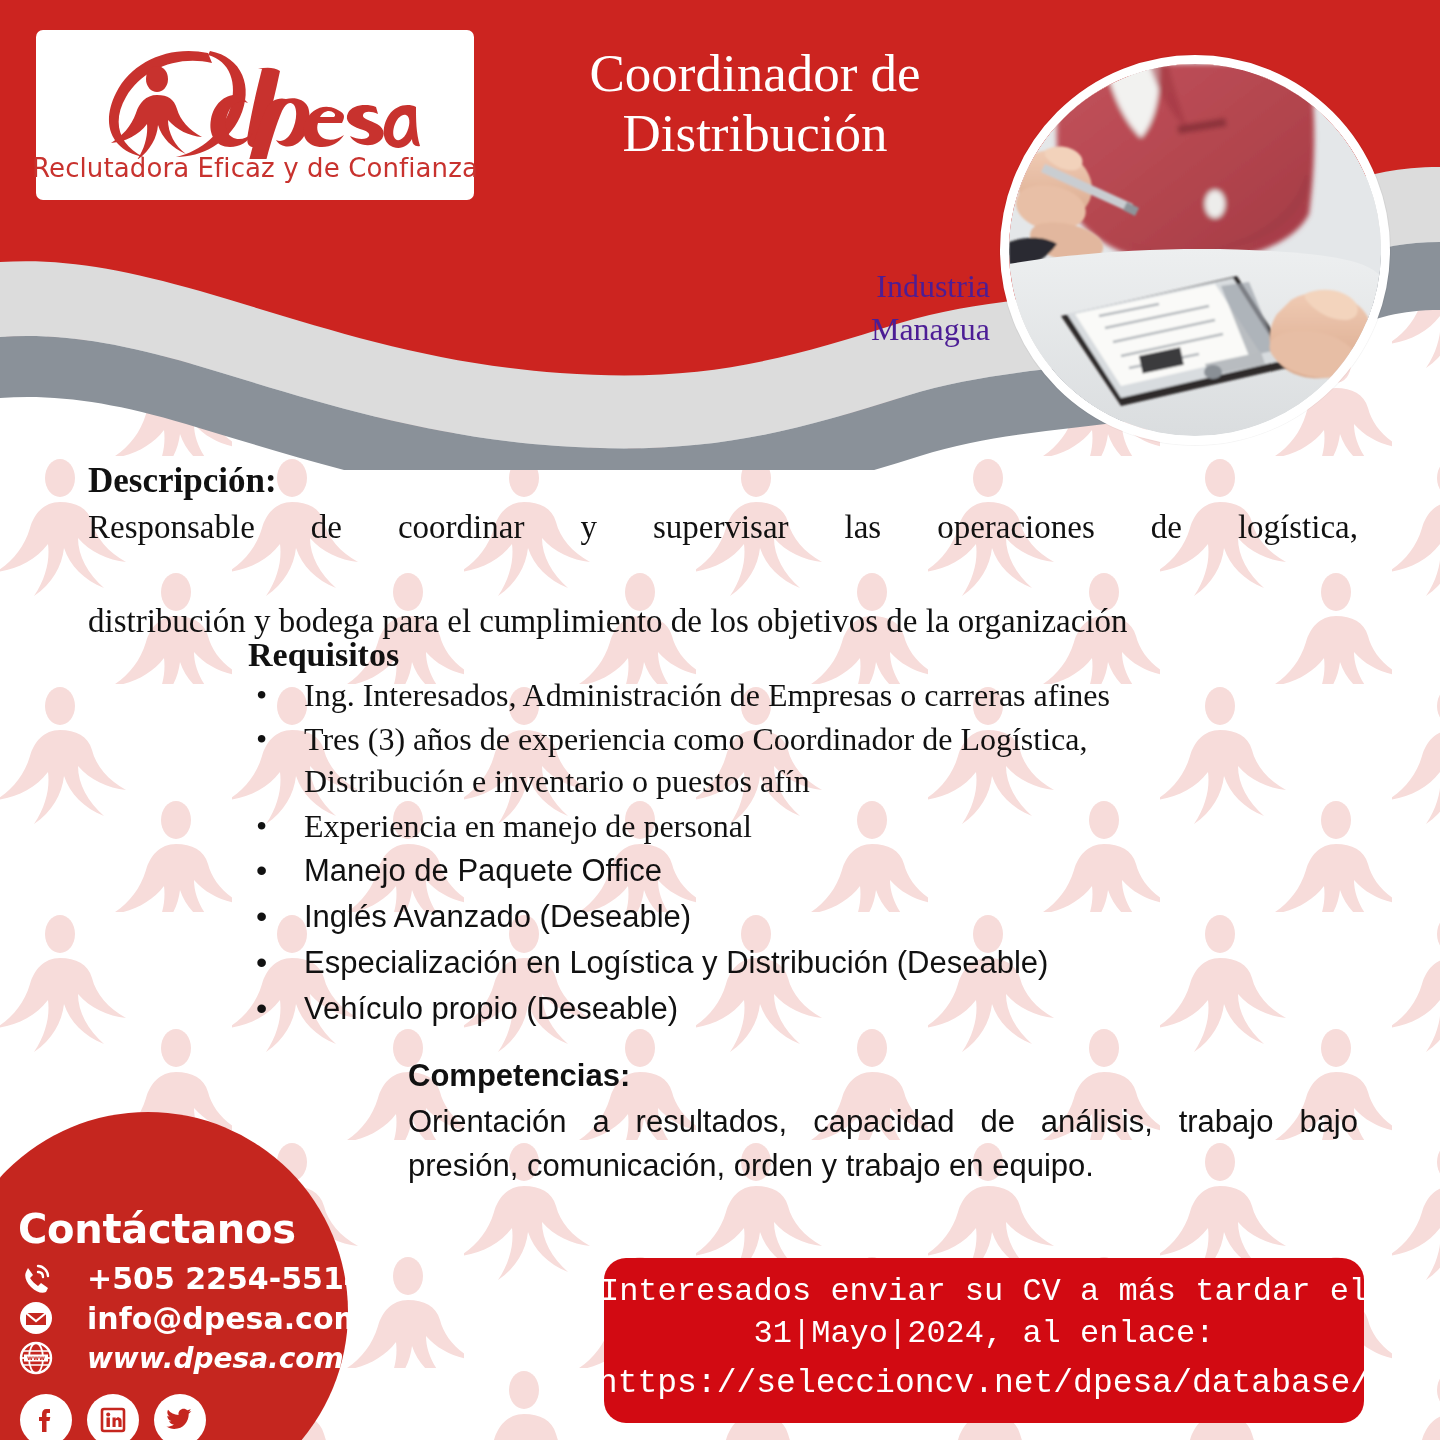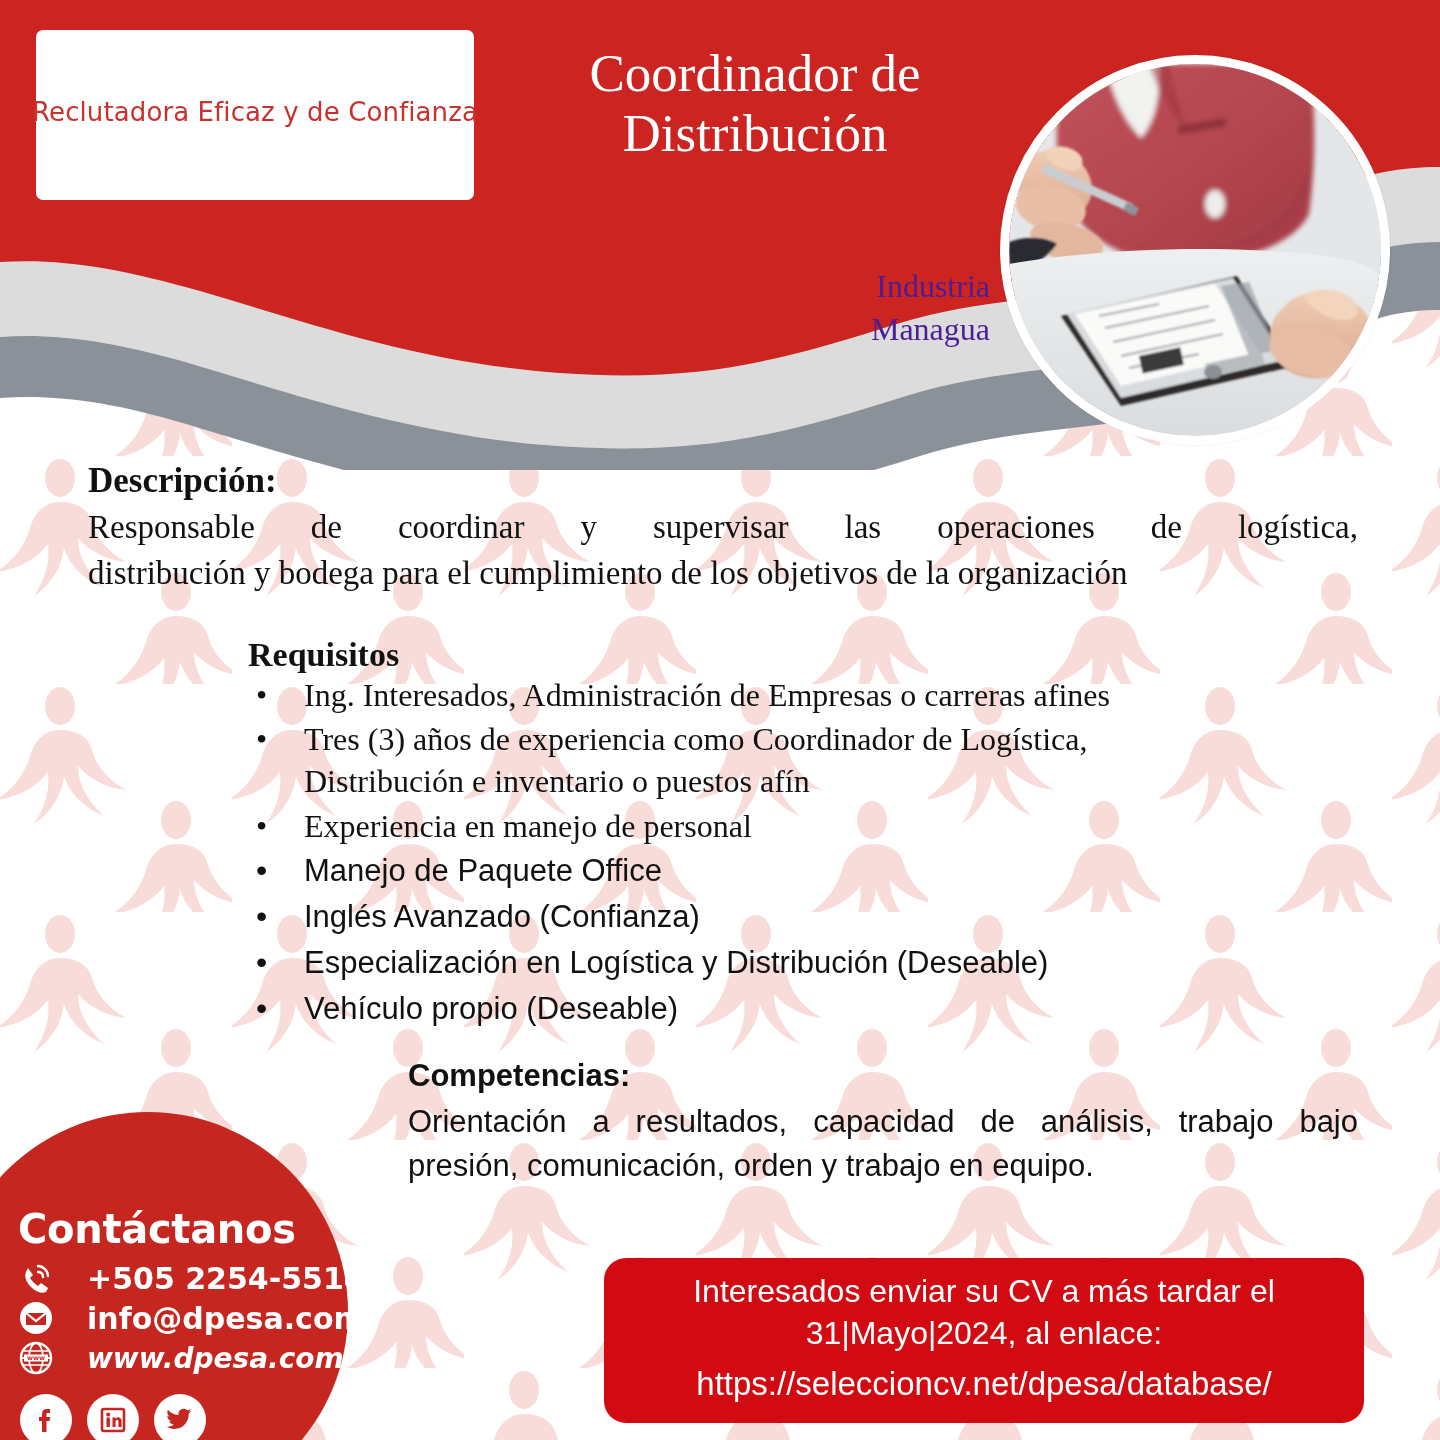--- a/index.html
+++ b/index.html
@@ -16,21 +16,21 @@
   
   #watermark { position:absolute; left:0; top:0; width:1440px; height:1440px; z-index:0; pointer-events:none; }
 
   
   #header-band { position:absolute; left:0; top:0; width:1440px; height:470px; z-index:1; }
 
   
   #logo-card {
     position:absolute; left:36px; top:30px; width:438px; height:170px;
     background:#ffffff; border-radius:7px; z-index:5;
-    display:flex; flex-direction:row; align-items:center; justify-content:center;
+    display:flex; flex-direction:column; align-items:center; justify-content:center;
   }
   #logo-mark { width:330px; height:112px; display:block; }
   #logo-tagline {
     font-family:"DejaVu Sans", sans-serif;
     font-size:26px; color:#C8322E; letter-spacing:.1px; white-space:nowrap;
     margin-top:-6px;
   }
 
   
   #job-title {
@@ -57,21 +57,21 @@
 
   #desc-block { position:absolute; left:88px; top:460px; width:1270px; z-index:4; }
   #desc-label {
     font-family:Liberation Serif, serif; font-weight:700;
     font-size:35px; color:#111; line-height:1.18; margin-bottom:4px;
   }
   #desc-text {
     font-family:"Liberation Serif", serif; font-size:33px; color:#111;
     line-height:1.38; text-align:justify; text-align-last:justify;
   }
-  #desc-text .last { text-align-last:left; }
+  #desc-text .last { text-align-last:left;margin-top:48px; }
 
   #req-block { position:absolute; left:248px; top:636px; width:1110px; z-index:4; }
   #req-title {
     font-family:"Liberation Serif", serif; font-weight:700;
     font-size:34px; color:#111; 
   }
   ul.reqs { list-style:none; }
   ul.reqs li {
     position:relative; padding-left:56px; color:#111;
     margin-bottom:2px;
@@ -118,21 +118,21 @@
   }
 
   
   #cta-box {
     position:absolute; left:604px; top:1258px; width:760px; height:165px;
     background:#D20A12; border-radius:22px; z-index:5;
     display:flex; flex-direction:column; align-items:center; justify-content:center;
     padding:6px 18px 10px;
   }
   .cta-line {
-    font-family:Liberation Sans, sans-serif; color:#ffffff;
+    font-family:Liberation Mono, monospace; color:#ffffff;
     font-size:32px; line-height:1.30; text-align:right; white-space:nowrap;
   }
   .cta-url { font-size:33px; margin-top:8px; }
 </style>
 </head>
 <body>
 
 <div id="poster">
 
   <svg id="watermark" viewBox="0 0 1440 1440" xmlns="http://www.w3.org/2000/svg">
@@ -350,21 +350,21 @@
       <li class="r-serif">
         <span class="bullet">•</span>
         <span>Experiencia en manejo de personal</span>
       </li>
       <li class="r-sans">
         <span class="bullet">•</span>
         <span>Manejo de Paquete Office</span>
       </li>
       <li class="r-sans">
         <span class="bullet">•</span>
-        <span>Inglés Avanzado (Confianza)</span>
+        <span>Inglés Avanzado (Deseable)</span>
       </li>
       <li class="r-sans">
         <span class="bullet">•</span>
         <span>Especialización en Logística y Distribución (Deseable)</span>
       </li>
       <li class="r-sans">
         <span class="bullet">•</span>
         <span>Vehículo propio (Deseable)</span>
       </li>
     </ul>

